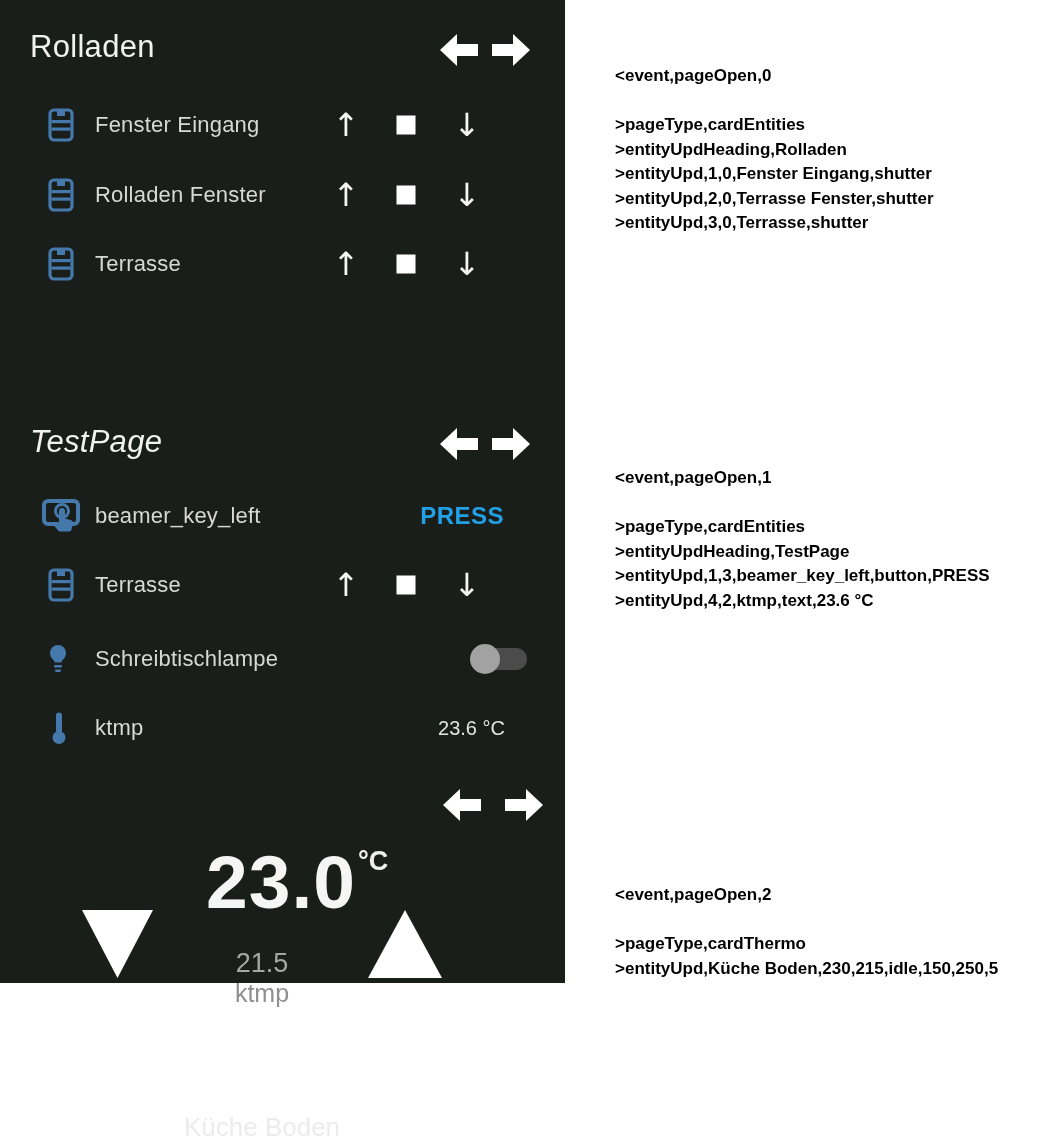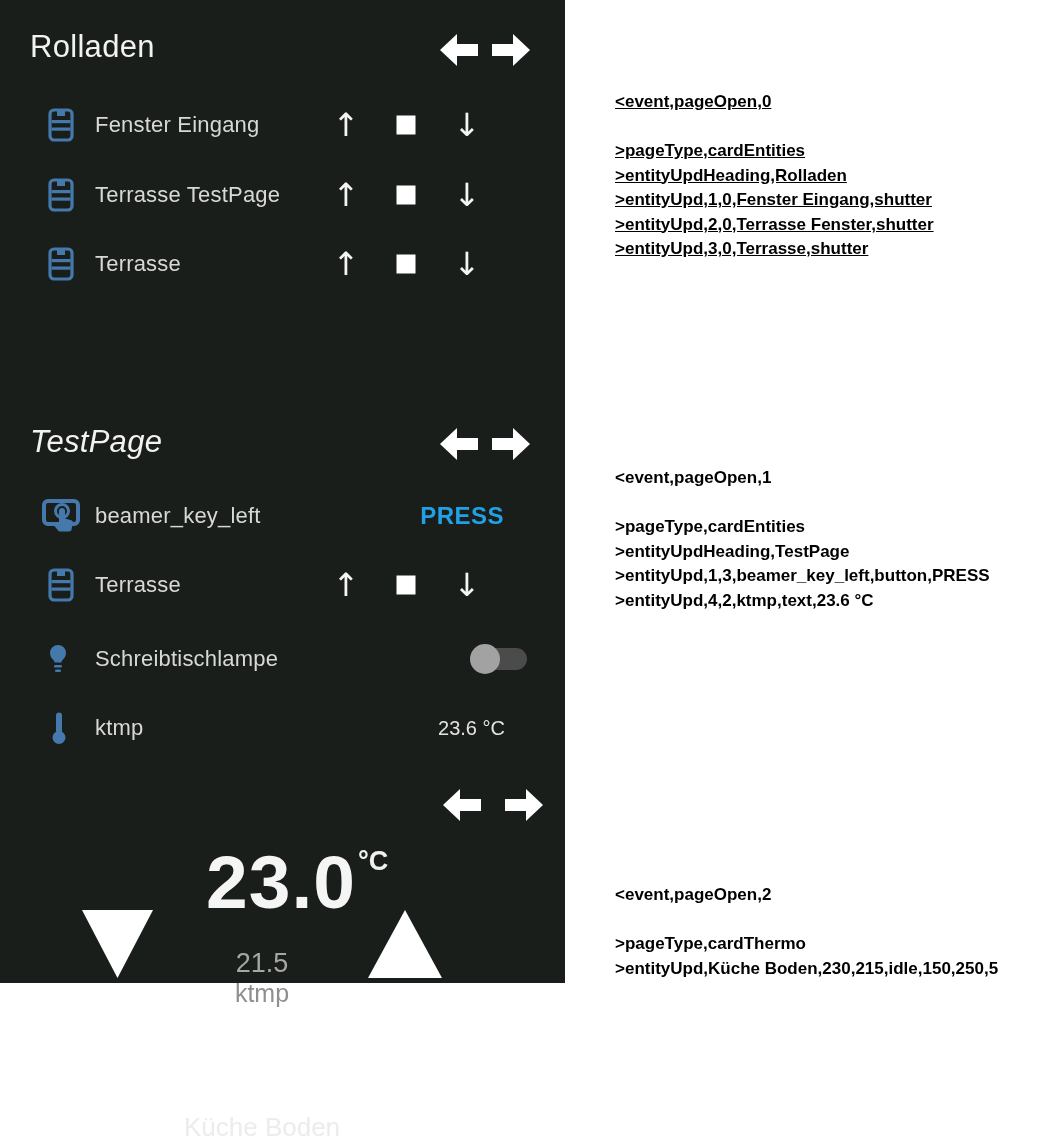--- a/index.html
+++ b/index.html
@@ -44,21 +44,21 @@
   .tri{position:absolute;background:none;border:none;padding:0;margin:0;cursor:pointer;line-height:0;}
   .tri-down{left:82px;top:910px;} .tri-up{left:368px;top:910px;}
   .setpoint{position:absolute;left:262px;top:948px;transform:translateX(-50%);
             font-size:27px;color:#a6a6a6;}
   .hstate{position:absolute;left:262px;top:979px;transform:translateX(-50%);
           font-size:25px;color:#8f8f8f;}
   .tname{position:absolute;left:262px;top:1084px;transform:translateX(-50%);
          font-size:26px;color:#ececec;white-space:nowrap;margin-top:28px;}
   
   .proto{position:absolute;left:615px;width:425px;color:#000;}
-  .b0{top:90px;text-decoration:underline;} .b1{top:466px;} .b2{top:883px;}
+  .b0{top:64px;} .b1{top:466px;} .b2{top:883px;}
   .pline{min-height:24.5px;line-height:24.5px;font-size:17px;font-weight:700;
          letter-spacing:0;white-space:nowrap;}
 </style>
 </head>
 <body>
 
 <div class="stage">
 
   <div class="panel">
 
@@ -94,21 +94,21 @@
 
       <div class="row t-160">
         <span class="icon i-shutter">
           <svg width="26" height="34" viewBox="0 0 26 34">
               <rect x="2" y="2" width="22" height="30" rx="4" fill="none" stroke="#4579ab" stroke-width="3.2"></rect>
               <rect x="9" y="2" width="8" height="6" fill="#4579ab"></rect>
               <rect x="3.5" y="12" width="19" height="3.2" fill="#4579ab"></rect>
               <rect x="3.5" y="19.5" width="19" height="3.2" fill="#4579ab"></rect>
             </svg>
         </span>
-        <span class="label">Terrasse TestPage</span>
+        <span class="label">Rolladen Fenster</span>
         <button class="ctl ctl-up">↑</button>
         <button class="ctl ctl-stop">
             <span class="sq"></span>
           </button>
         <button class="ctl ctl-down">↓</button>
       </div>
 
       <div class="row t-229">
         <span class="icon i-shutter">
           <svg width="26" height="34" viewBox="0 0 26 34">

